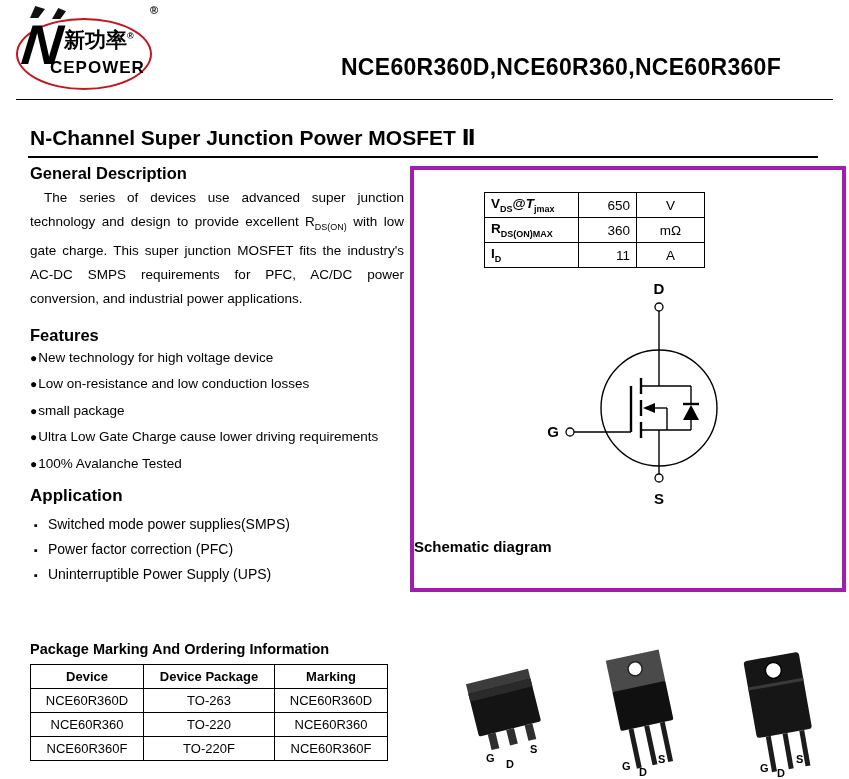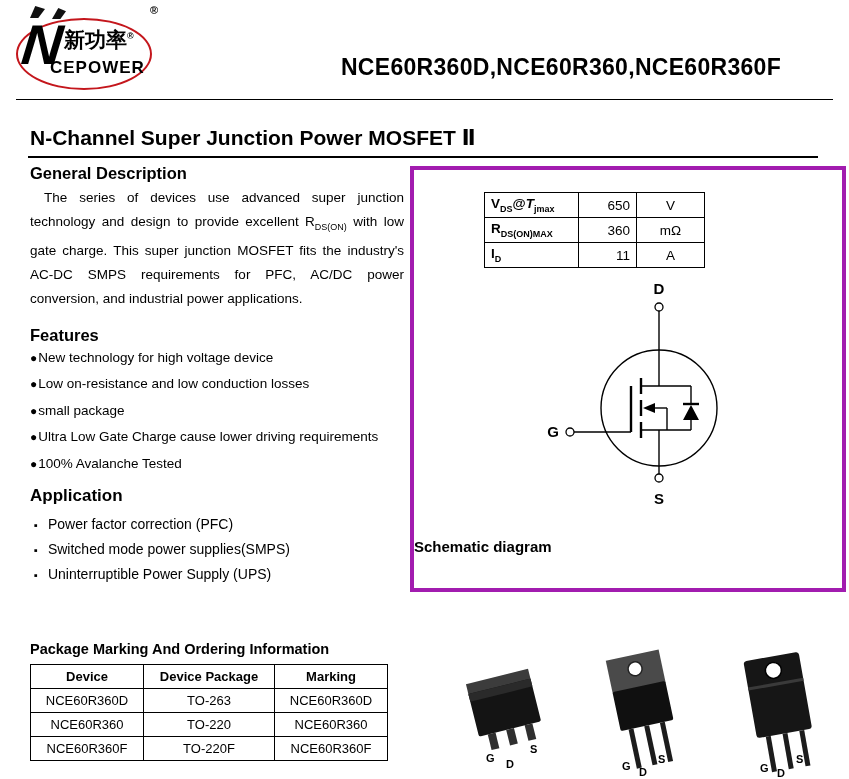--- a/index.html
+++ b/index.html
@@ -97,22 +97,22 @@
     <ul class="feat-list">
       <li><span class="fb">●</span><span>New technology for high voltage device</span></li>
       <li><span class="fb">●</span><span>Low on-resistance and low conduction losses</span></li>
       <li><span class="fb">●</span><span>small package</span></li>
       <li><span class="fb">●</span><span>Ultra Low Gate Charge cause lower driving requirements</span></li>
       <li><span class="fb">●</span><span>100% Avalanche Tested</span></li>
     </ul>
 
     <h3 class="sec-h app-h">Application</h3>
     <ul class="app-list">
+      <li><span class="ab">▪</span><span>Switched mode power supplies(SMPS)</span></li>
       <li><span class="ab">▪</span><span>Power factor correction (PFC)</span></li>
-      <li><span class="ab">▪</span><span>Switched mode power supplies(SMPS)</span></li>
       <li><span class="ab">▪</span><span>Uninterruptible Power Supply (UPS)</span></li>
     </ul>
   </div>
 
   <div class="right-box">
     <table class="spec-table">
       <tbody>
         <tr>
           <td class="param"><span>V</span><sub>DS</sub><span>@</span><span class="it">T</span><sub>jmax</sub></td>
           <td class="val">650</td>

